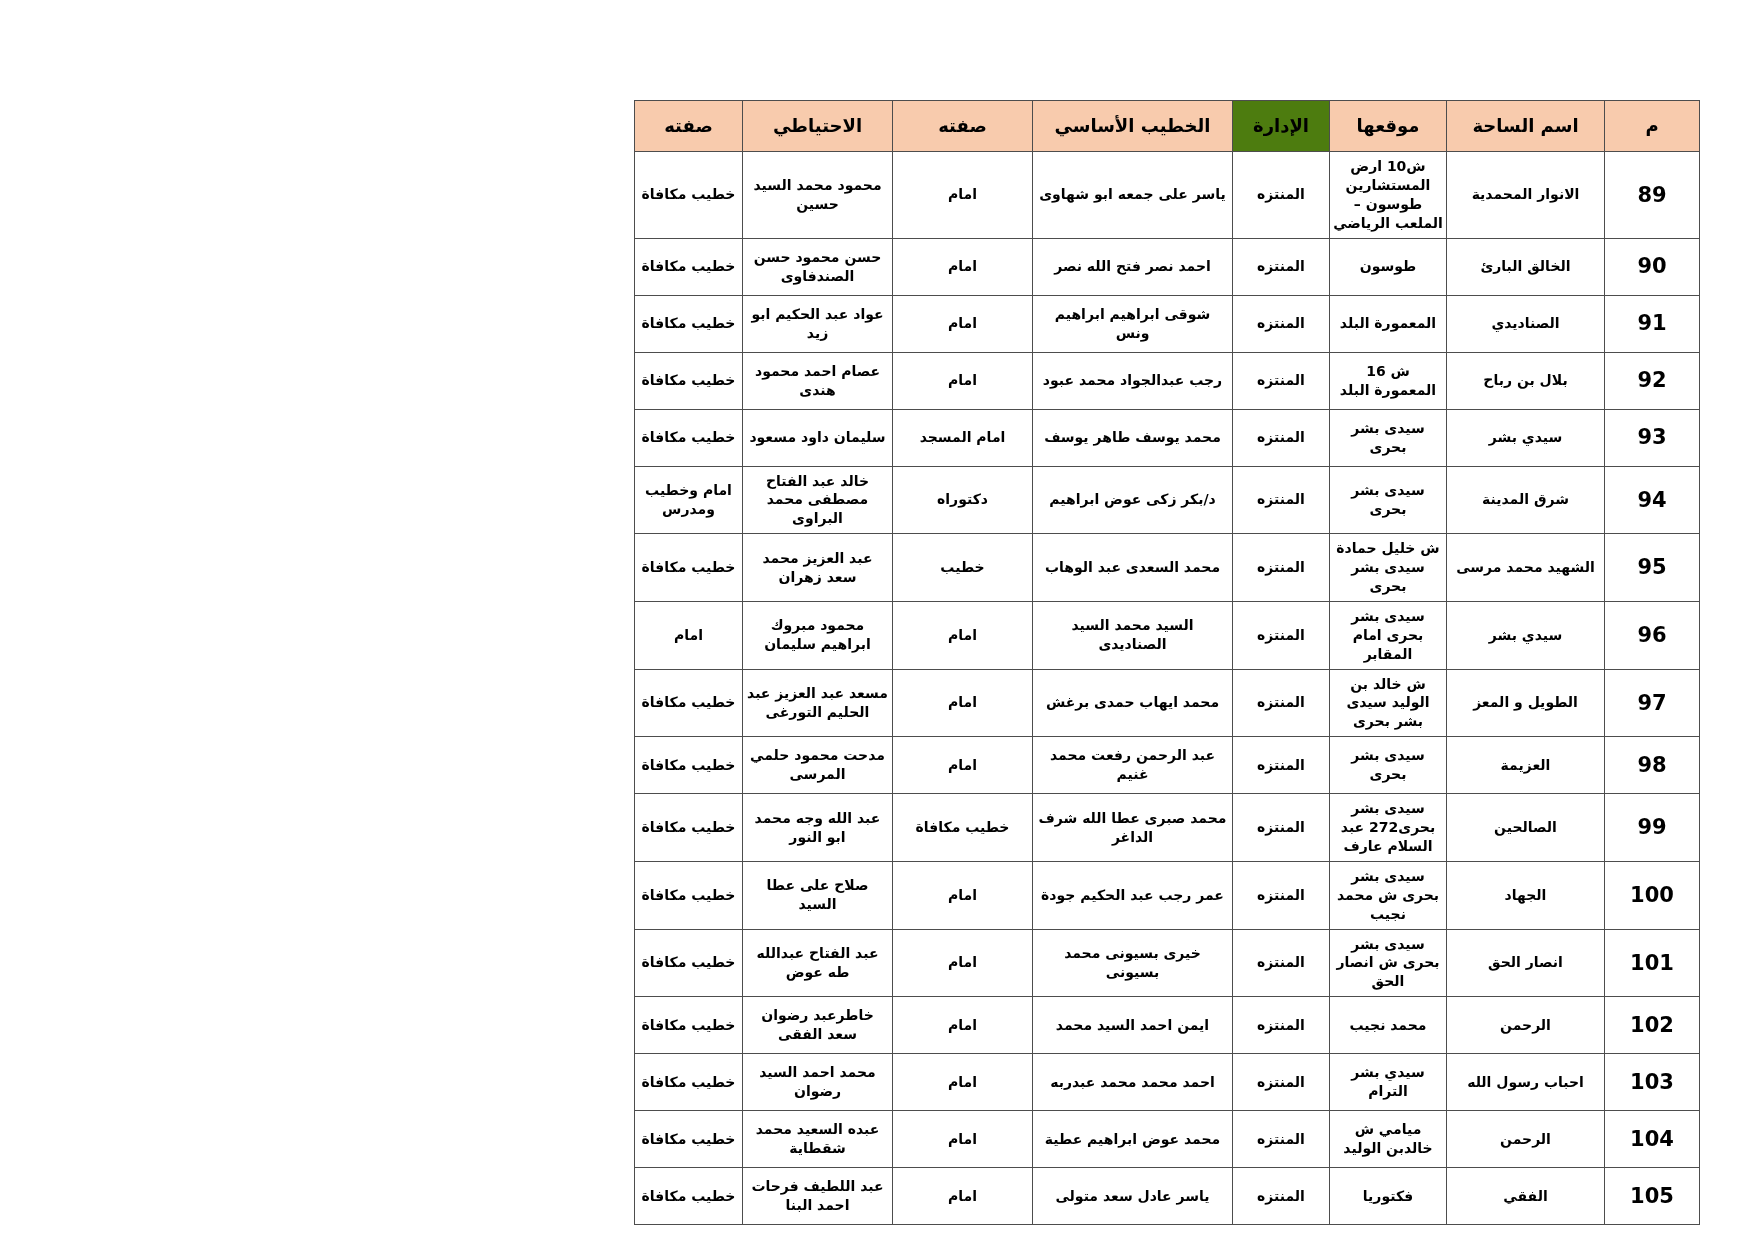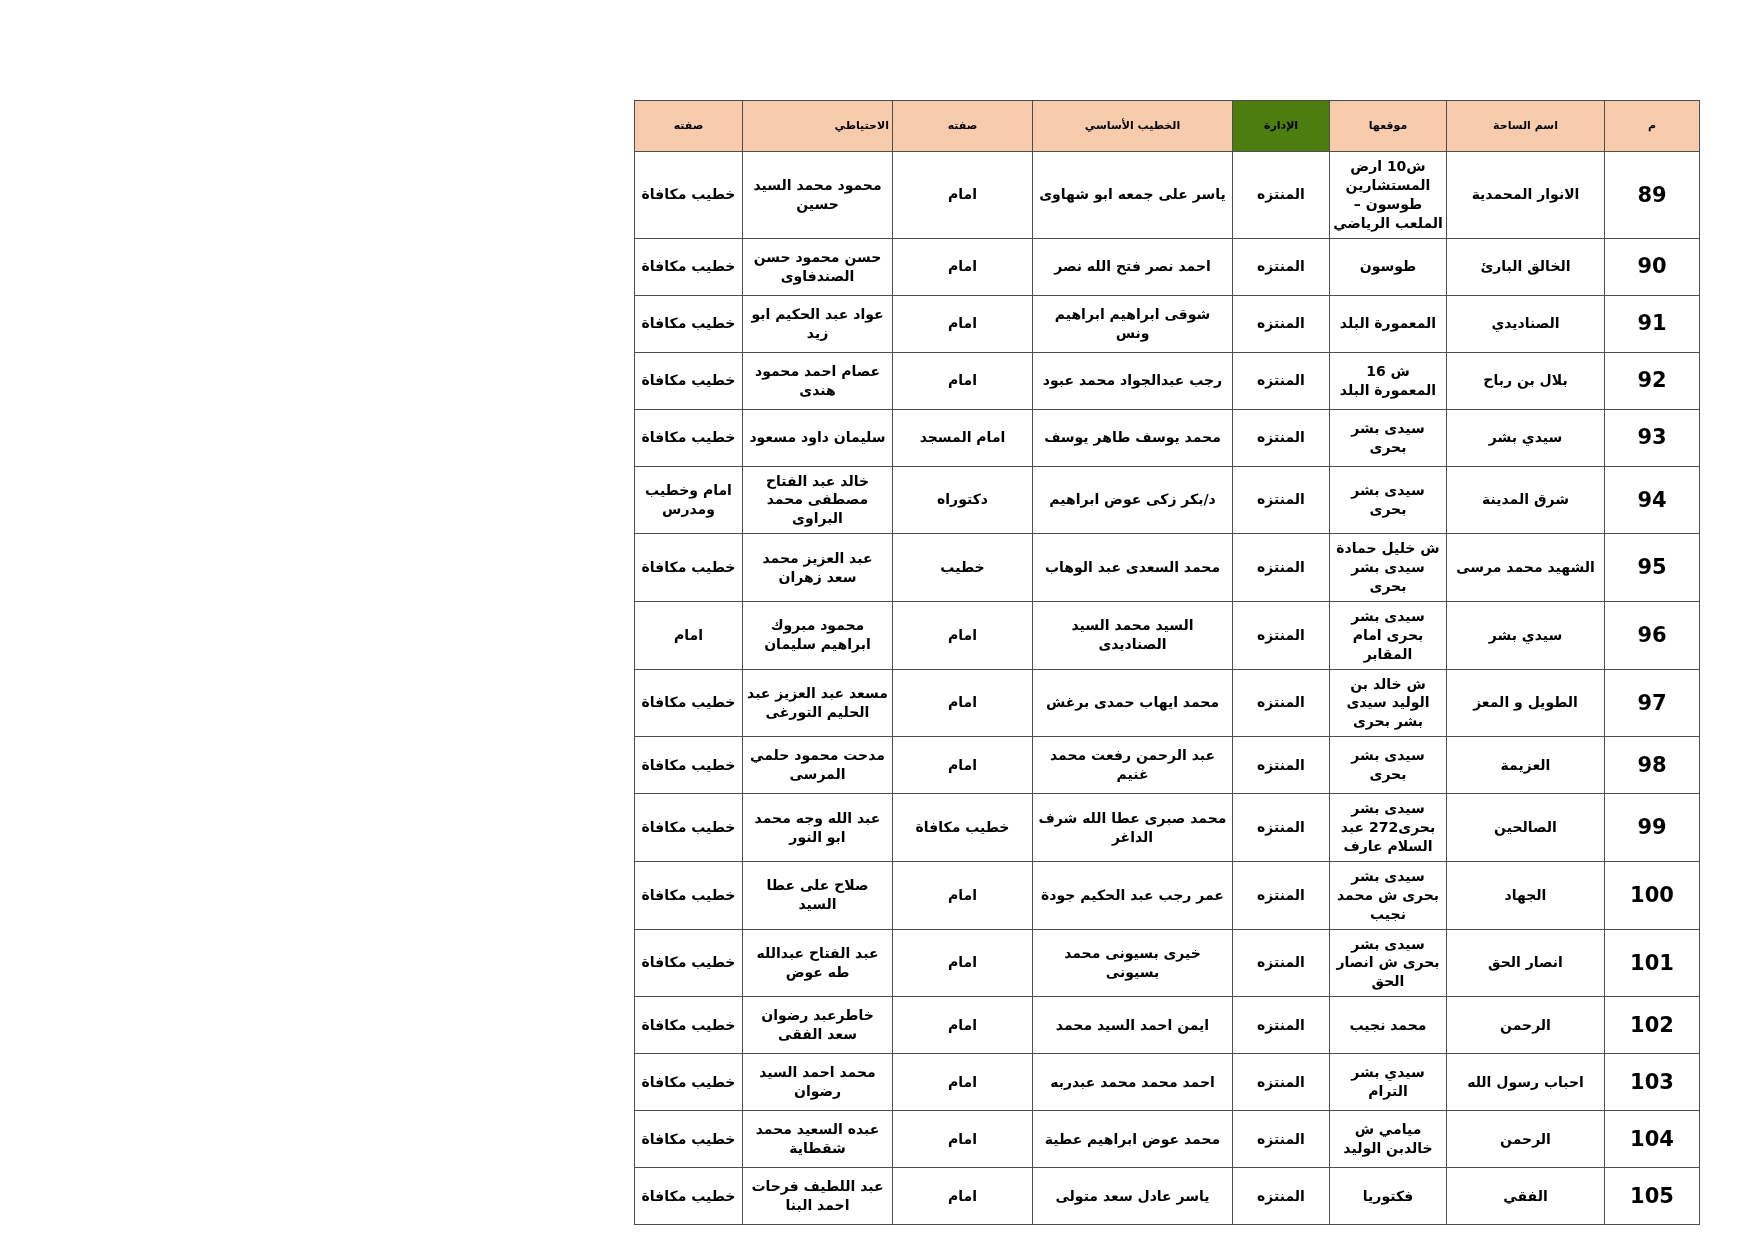--- a/index.html
+++ b/index.html
@@ -22,21 +22,21 @@
   table.masjid-table col.c-mtitle{width:140px;}
   table.masjid-table col.c-res{width:150px;}
   table.masjid-table col.c-rtitle{width:108px;}
   th,td{
     border:1.5px solid #4d4d4d;
     text-align:center;vertical-align:middle;
     font-weight:bold;color:#000000;
     padding:5px 3px;line-height:1.35;
     word-wrap:break-word;
   }
-  th{height:40px;font-size:11px;}
+  th{height:40px;font-size:18px;}
   td{height:46px;font-size:14px;}
   td.cell-num{font-size:21px;}
 </style>
 </head>
 <body style="background: rgb(255, 255, 255);">
 
 <div class="page">
   <table class="masjid-table">
     <colgroup>
       <col class="c-num">
@@ -49,21 +49,21 @@
         <col class="c-rtitle">
     </colgroup>
     <thead>
       <tr>
           <th style="background: rgb(248, 203, 173);">م</th>
           <th style="background: rgb(248, 203, 173);">اسم الساحة</th>
           <th style="background: rgb(248, 203, 173);">موقعها</th>
           <th style="background: #4d7c0f;">الإدارة</th>
           <th style="background: rgb(248, 203, 173);">الخطيب الأساسي</th>
           <th style="background: rgb(248, 203, 173);">صفته</th>
-          <th style="background: rgb(248, 203, 173); text-align: right;">الاحتياطي</th>
+          <th style="background: rgb(248, 203, 173);">الاحتياطي</th>
           <th style="background: rgb(248, 203, 173);">صفته</th>
         </tr>
     </thead>
     <tbody>
         <tr>
           <td class="cell-num">89</td>
           <td class="cell-name">الانوار المحمدية</td>
           <td class="cell-loc">ش10 ارض المستشارين طوسون – الملعب الرياضي</td>
           <td class="cell-admin">المنتزه</td>
           <td class="cell-main">ياسر على جمعه ابو شهاوى</td>

